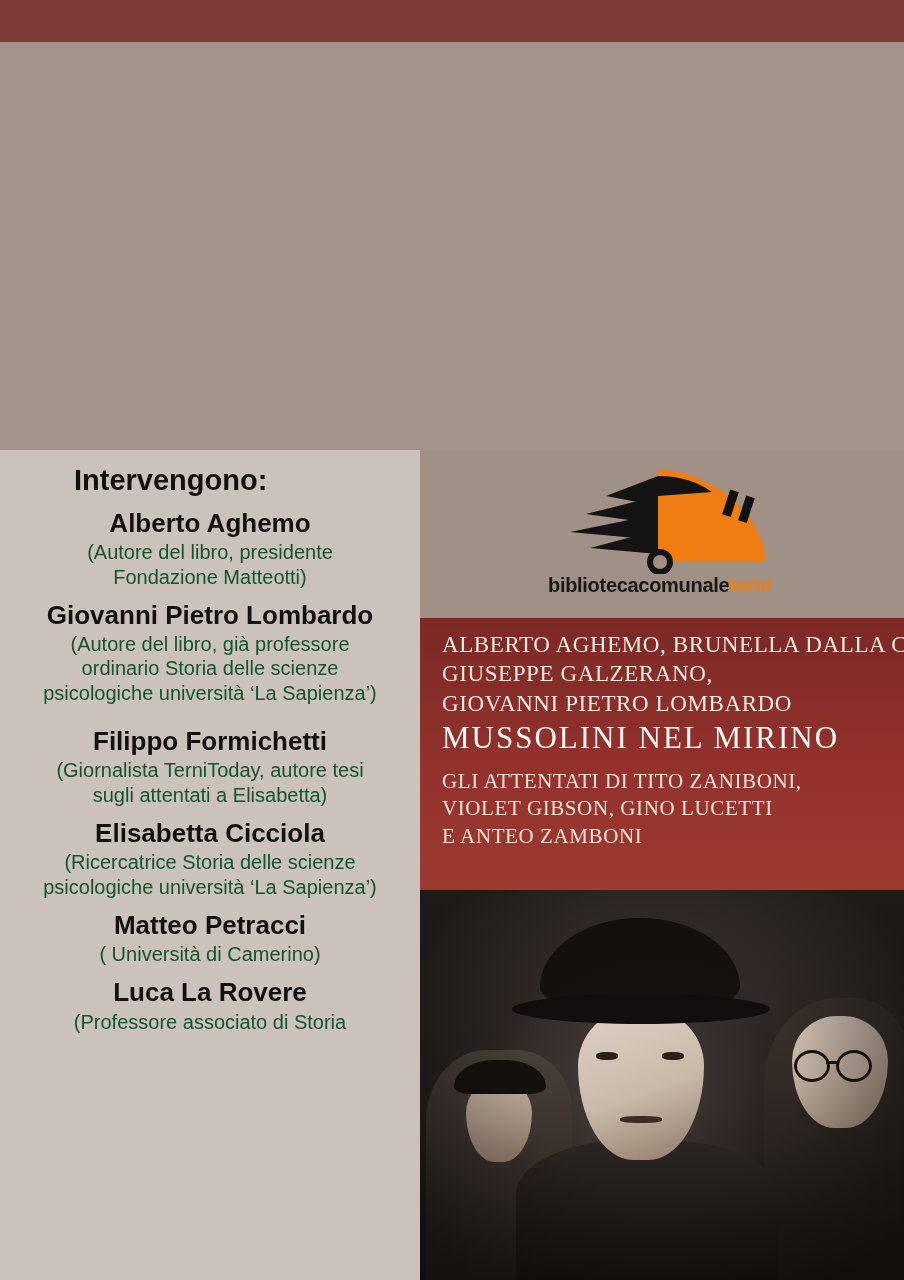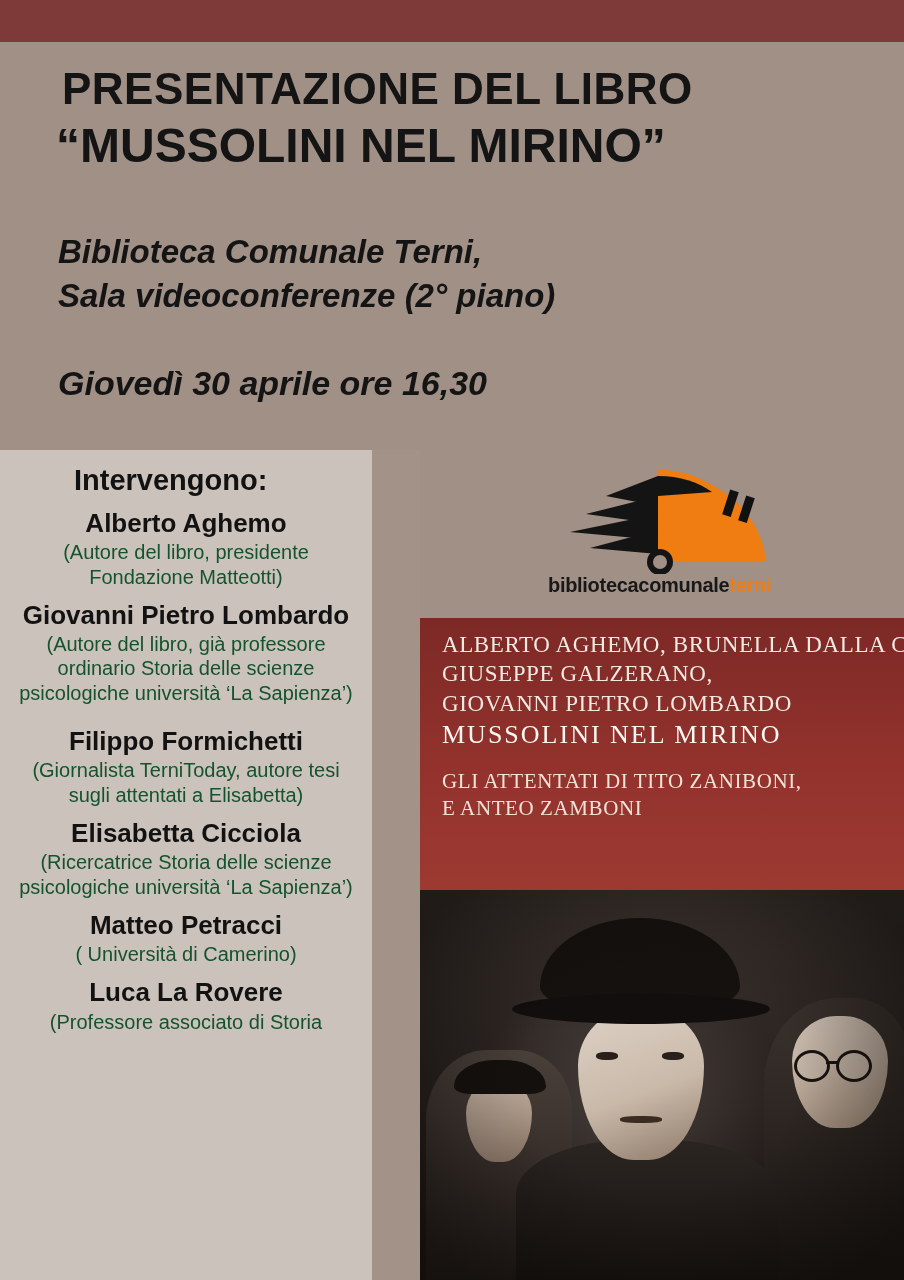--- a/index.html
+++ b/index.html
@@ -76,21 +76,21 @@
     font-style: italic;
     font-weight: bold;
     color: #141414;
     white-space: nowrap;
   }
 
   
   .speakers {
     position: absolute;
     left: 0; top: 450px;
-    width: 372px;
+    width: 420px;
     height: 830px;
     background: #cbc3bb;
     text-align: center;
     box-sizing: border-box;
     padding: 0 8px;
   }
   .speakers-heading {
     margin-top: 14px;
     font-size: 29px;
     font-weight: bold;
@@ -170,21 +170,21 @@
     font-size: 23px;
     letter-spacing: 0.6px;
     line-height: 1.28;
     color: #f2e9e2;
     white-space: nowrap;
   }
   .bk-title {
     position: absolute;
     left: 22px; top: 102px;
     font-family: "Liberation Serif", serif;
-    font-size: 26px;
+    font-size: 31px;
     letter-spacing: 2.0px;
     color: #fdf7f1;
     white-space: nowrap;
   }
   .bk-sub {
     position: absolute;
     left: 22px; top: 150px;
     font-family: "Liberation Serif", serif;
     font-size: 21px;
     letter-spacing: 0.6px;
@@ -301,29 +301,20 @@
     background: radial-gradient(ellipse 300px 250px at 240px 190px, rgba(0,0,0,0) 45%, rgba(10,8,7,0.55) 100%);
   }
 </style>
 </head>
 <body>
 
 <div id="poster">
 
   <div class="top-bar"></div>
 
-  <div class="header">
-    <div class="title-line1">PRESENTAZIONE DEL LIBRO</div>
-    <div class="title-line2">“MUSSOLINI NEL MIRINO”</div>
-    <div class="venue">
-      <div>Biblioteca Comunale Terni,</div>
-      <div>Sala videoconferenze (2° piano)</div>
-    </div>
-    <div class="datetime">Giovedì 30 aprile ore 16,30</div>
-  </div>
 
   <div class="speakers">
     <div class="speakers-heading">Intervengono:</div>
 
     <div class="speaker">
       <div class="speaker-name">Alberto Aghemo</div>
       <div class="speaker-role">
         <div>(Autore del libro, presidente</div>
         <div>Fondazione Matteotti)</div>
       </div>
@@ -397,20 +388,21 @@
   <div class="book">
     <div class="book-top">
       <div class="bk-authors">
         <div>ALBERTO AGHEMO, BRUNELLA DALLA CASA</div>
         <div>GIUSEPPE GALZERANO,</div>
         <div>GIOVANNI PIETRO LOMBARDO</div>
       </div>
       <div class="bk-title">MUSSOLINI NEL MIRINO</div>
       <div class="bk-sub">
         <div>GLI ATTENTATI DI TITO ZANIBONI,</div>
+        <div>VIOLET GIBSON, GINO LUCETTI</div>
         <div>E ANTEO ZAMBONI</div>
       </div>
     </div>
 
     <div class="bk-photo">
       <div class="ph-soldier">
         <div class="ph-soldier-face"></div>
         <div class="ph-cap"></div>
       </div>
       <div class="ph-glasses-man"></div>

